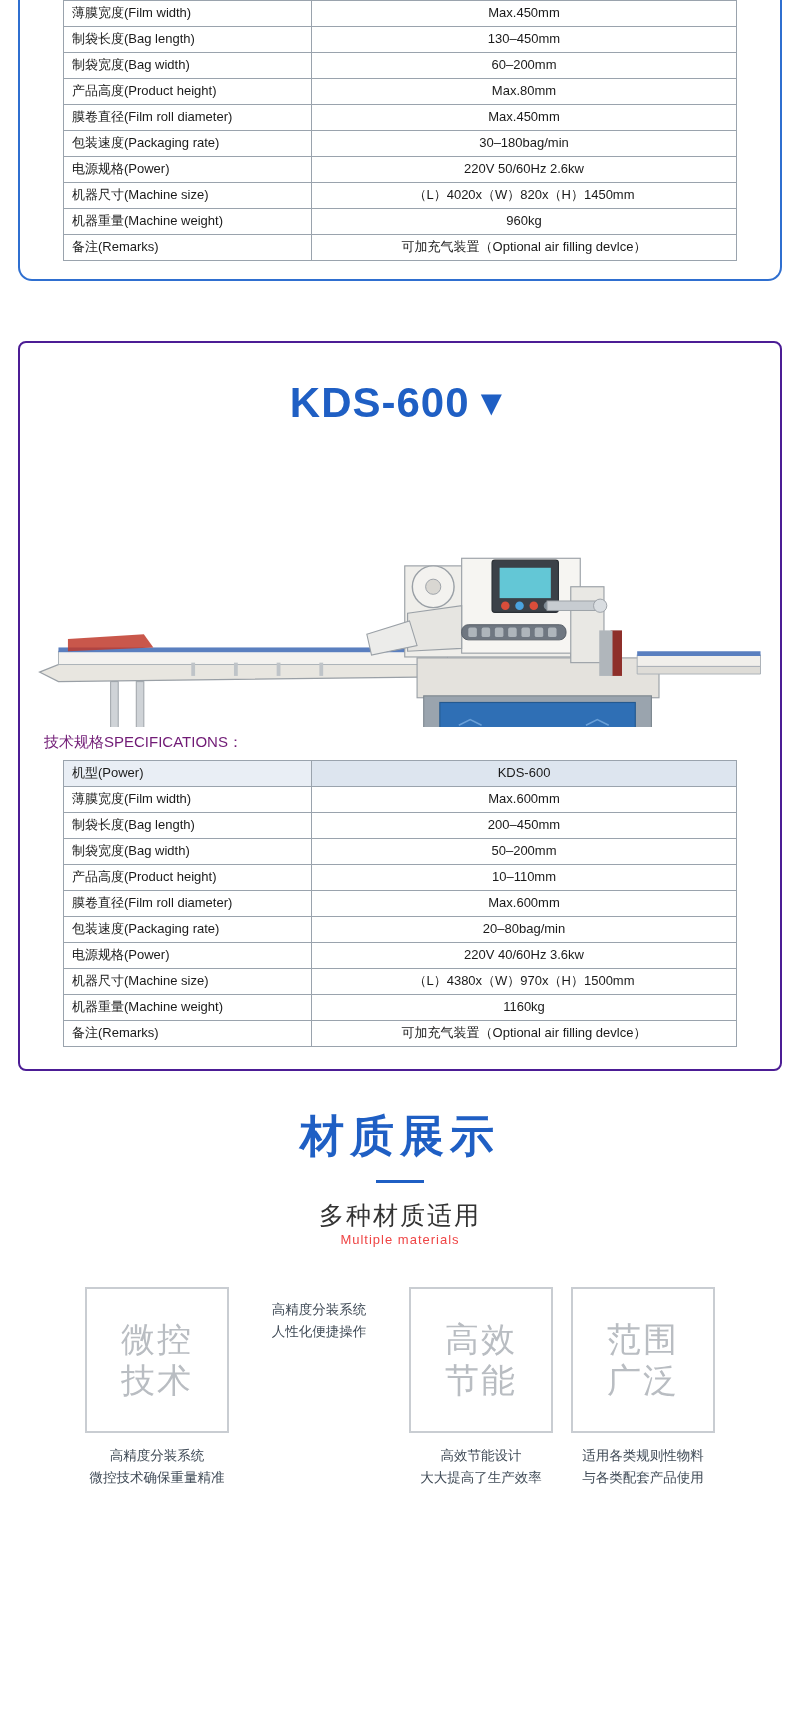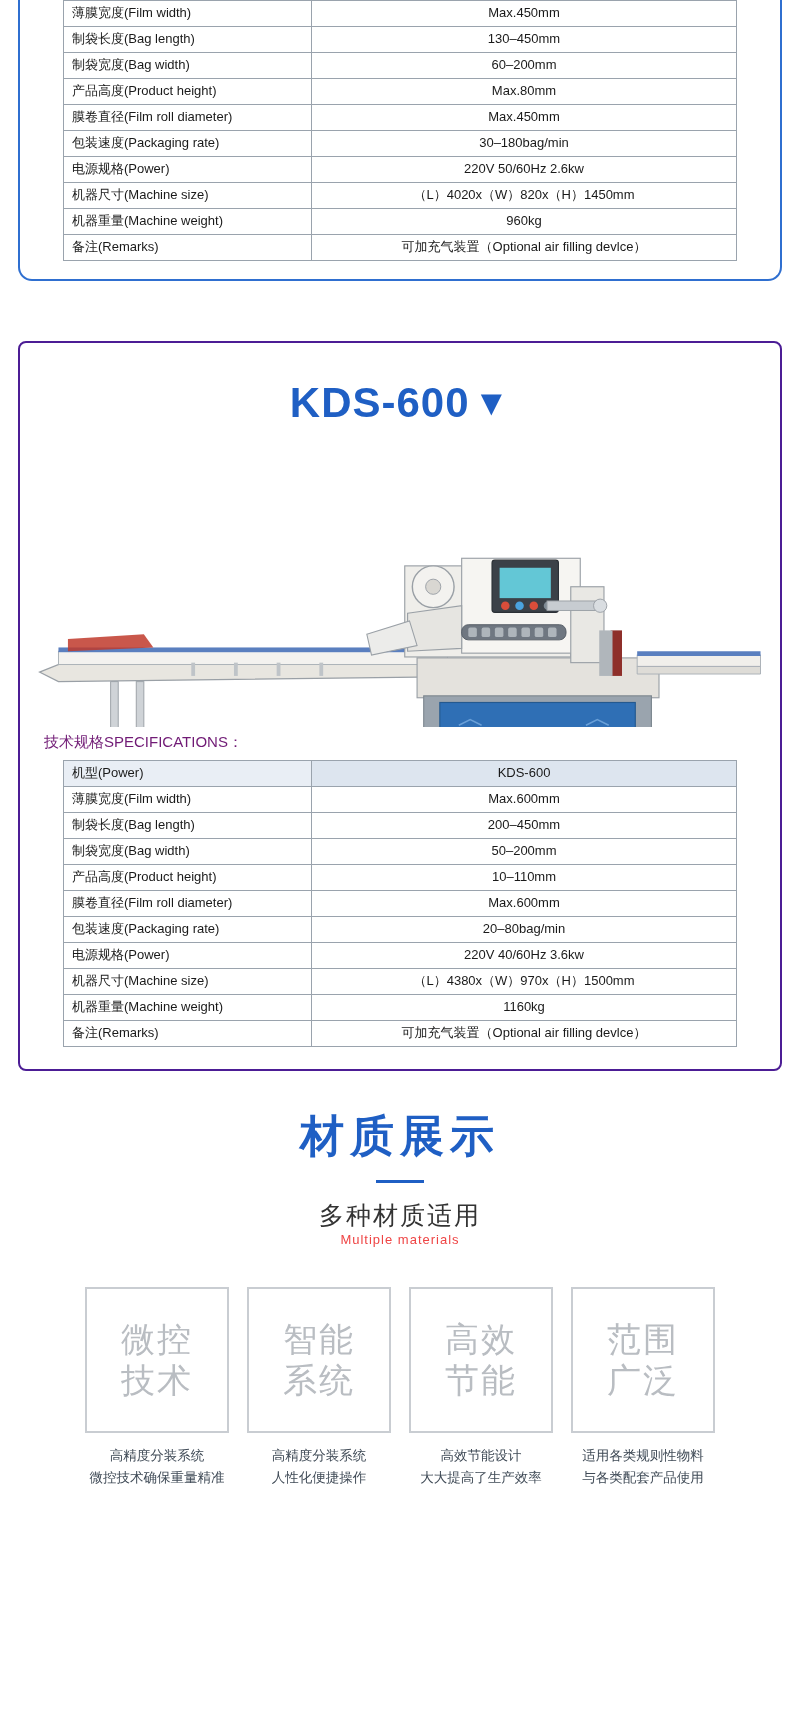--- a/index.html
+++ b/index.html
@@ -355,24 +355,20 @@
           <div class="feature-box">
             <div>微控</div>
             <div>技术</div>
           </div>
           <div class="feature-cap">
             <div>高精度分装系统</div>
             <div>微控技术确保重量精准</div>
           </div>
         </div>
         <div class="feature">
-          <div class="feature-box">
-            <div>智能</div>
-            <div>系统</div>
-          </div>
           <div class="feature-cap">
             <div>高精度分装系统</div>
             <div>人性化便捷操作</div>
           </div>
         </div>
         <div class="feature">
           <div class="feature-box">
             <div>高效</div>
             <div>节能</div>
           </div>

